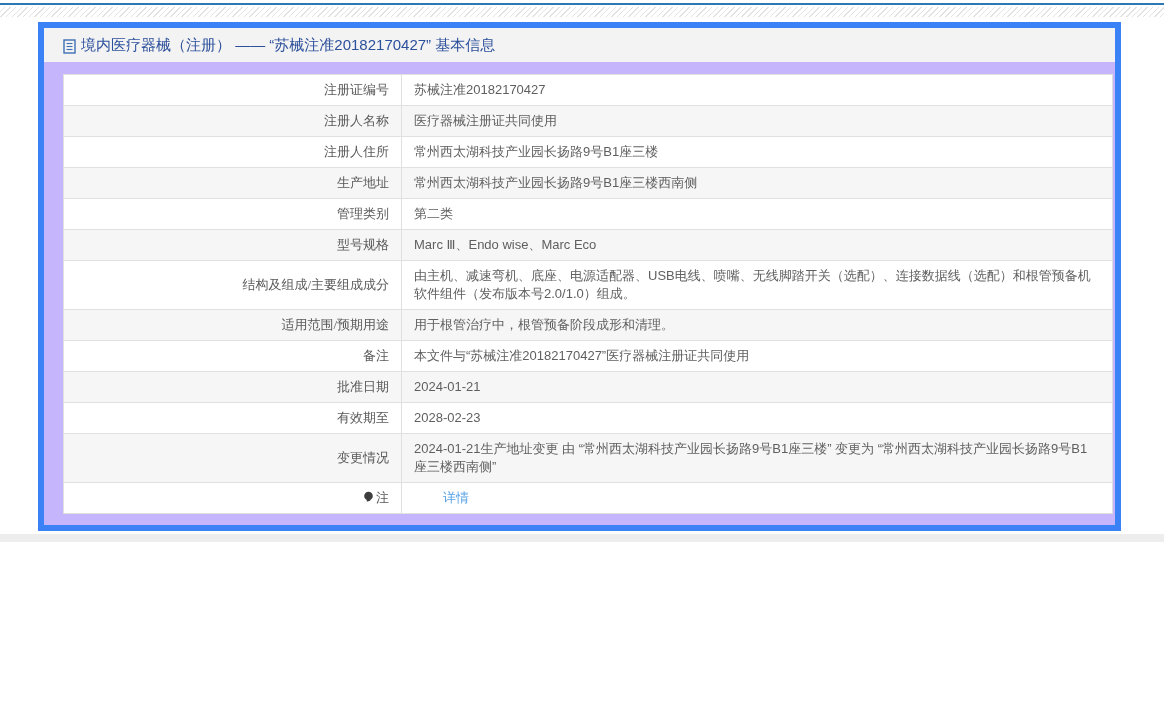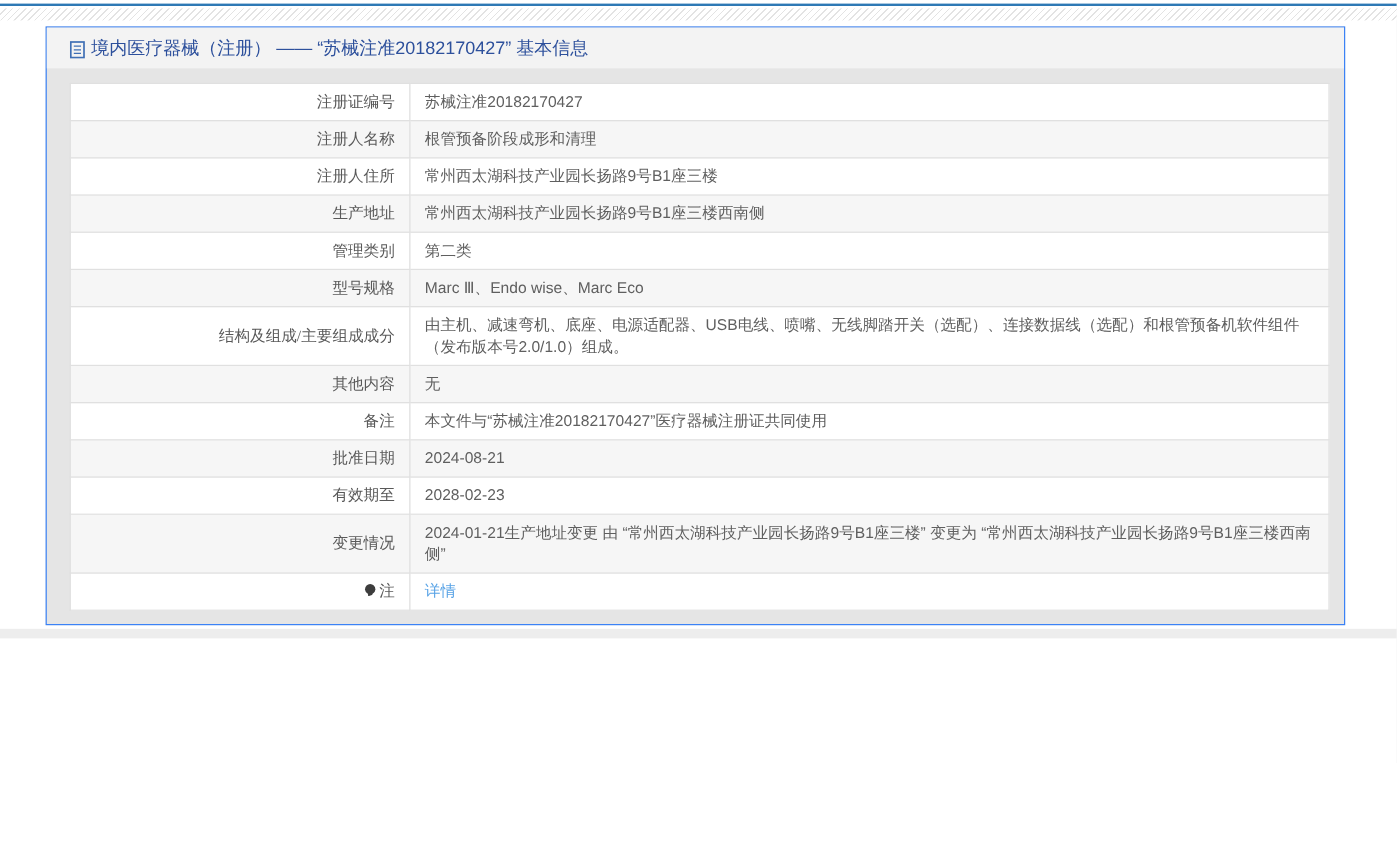--- a/index.html
+++ b/index.html
@@ -10,37 +10,37 @@
     overflow: hidden;
   }
   .top-white { height: 3px; background: #ffffff; }
   .top-line  { height: 2px; background: #2e79b5; }
   .hatch {
     height: 10px; margin-top: 2px;
     background: repeating-linear-gradient(135deg, #ffffff 0px, #ffffff 3px, #e3e3e3 3px, #e3e3e3 4px);
   }
   .card {
     width: 1083px; margin: 5px 0 0 38px;
-    background: #e5e5e5; border: 1px solid #3b82f6;
+    background: #c4b5fd; border: 6px solid #3b82f6;
   }
   .card-header {
     height: 34px; background: #f3f3f3;
     display: flex; align-items: center;
     padding-left: 19px;
     color: #2d509c; font-size: 15px;
   }
   .doc-icon { display: inline-flex; margin-right: 5px; position: relative; top: 1px; }
   .table-wrap { padding: 12px 13px 11px 19px; }
   table.info { border-collapse: collapse; width: 1050px; font-size: 13px; color: #5f5f5f; table-layout: fixed; }
   table.info td { border: 1px solid #e0e0e0; padding: 6px 12px; line-height: 18px; vertical-align: middle; word-break: break-all; }
-  td.lab { width: 283px; text-align: right; color: #595959; font-family: Liberation Serif, serif; }
+  td.lab { width: 338px; text-align: right; color: #595959; font-family: Liberation Serif, serif; }
   td.val { text-align: left; }
   tr.row:nth-child(even) { background: #f6f6f6; }
   tr.row:nth-child(odd)  { background: #ffffff; }
-  td.val a { color: #58a3e6; text-decoration: none; cursor: pointer; }
+  td.val a { color: #58a3e6; text-decoration: none; cursor: pointer; margin-left: 29px; }
   .bulb-icon { display: inline-flex; margin-right: 2px; position: relative; top: 2px; }
   .footer-strip { height: 8px; background: #ededed; margin-top: 3px; width: 1164px; }
 </style>
 </head>
 <body>
 
 <div class="top-white"></div>
 <div class="top-line"></div>
 <div class="hatch"></div>
 
@@ -59,21 +59,21 @@
 
   <div class="table-wrap">
     <table class="info">
       <tbody>
         <tr class="row">
           <td class="lab">注册证编号</td>
           <td class="val">苏械注准20182170427</td>
         </tr>
         <tr class="row">
           <td class="lab">注册人名称</td>
-          <td class="val">根管预备阶段成形和清理</td>
+          <td class="val">医疗器械注册证共同使用</td>
         </tr>
         <tr class="row">
           <td class="lab">注册人住所</td>
           <td class="val">常州西太湖科技产业园长扬路9号B1座三楼</td>
         </tr>
         <tr class="row">
           <td class="lab">生产地址</td>
           <td class="val">常州西太湖科技产业园长扬路9号B1座三楼西南侧</td>
         </tr>
         <tr class="row">
@@ -82,30 +82,30 @@
         </tr>
         <tr class="row">
           <td class="lab">型号规格</td>
           <td class="val">Marc Ⅲ、Endo wise、Marc Eco</td>
         </tr>
         <tr class="row">
           <td class="lab">结构及组成/主要组成成分</td>
           <td class="val">由主机、减速弯机、底座、电源适配器、USB电线、喷嘴、无线脚踏开关（选配）、连接数据线（选配）和根管预备机软件组件（发布版本号2.0/1.0）组成。</td>
         </tr>
         <tr class="row">
-          <td class="lab">其他内容</td>
-          <td class="val">无</td>
+          <td class="lab">适用范围/预期用途</td>
+          <td class="val">用于根管治疗中，根管预备阶段成形和清理。</td>
         </tr>
         <tr class="row">
           <td class="lab">备注</td>
           <td class="val">本文件与“苏械注准20182170427”医疗器械注册证共同使用</td>
         </tr>
         <tr class="row">
           <td class="lab">批准日期</td>
-          <td class="val">2024-08-21</td>
+          <td class="val">2024-01-21</td>
         </tr>
         <tr class="row">
           <td class="lab">有效期至</td>
           <td class="val">2028-02-23</td>
         </tr>
         <tr class="row">
           <td class="lab">变更情况</td>
           <td class="val">2024-01-21生产地址变更 由 “常州西太湖科技产业园长扬路9号B1座三楼” 变更为 “常州西太湖科技产业园长扬路9号B1座三楼西南侧”</td>
         </tr>
         <tr class="row">

